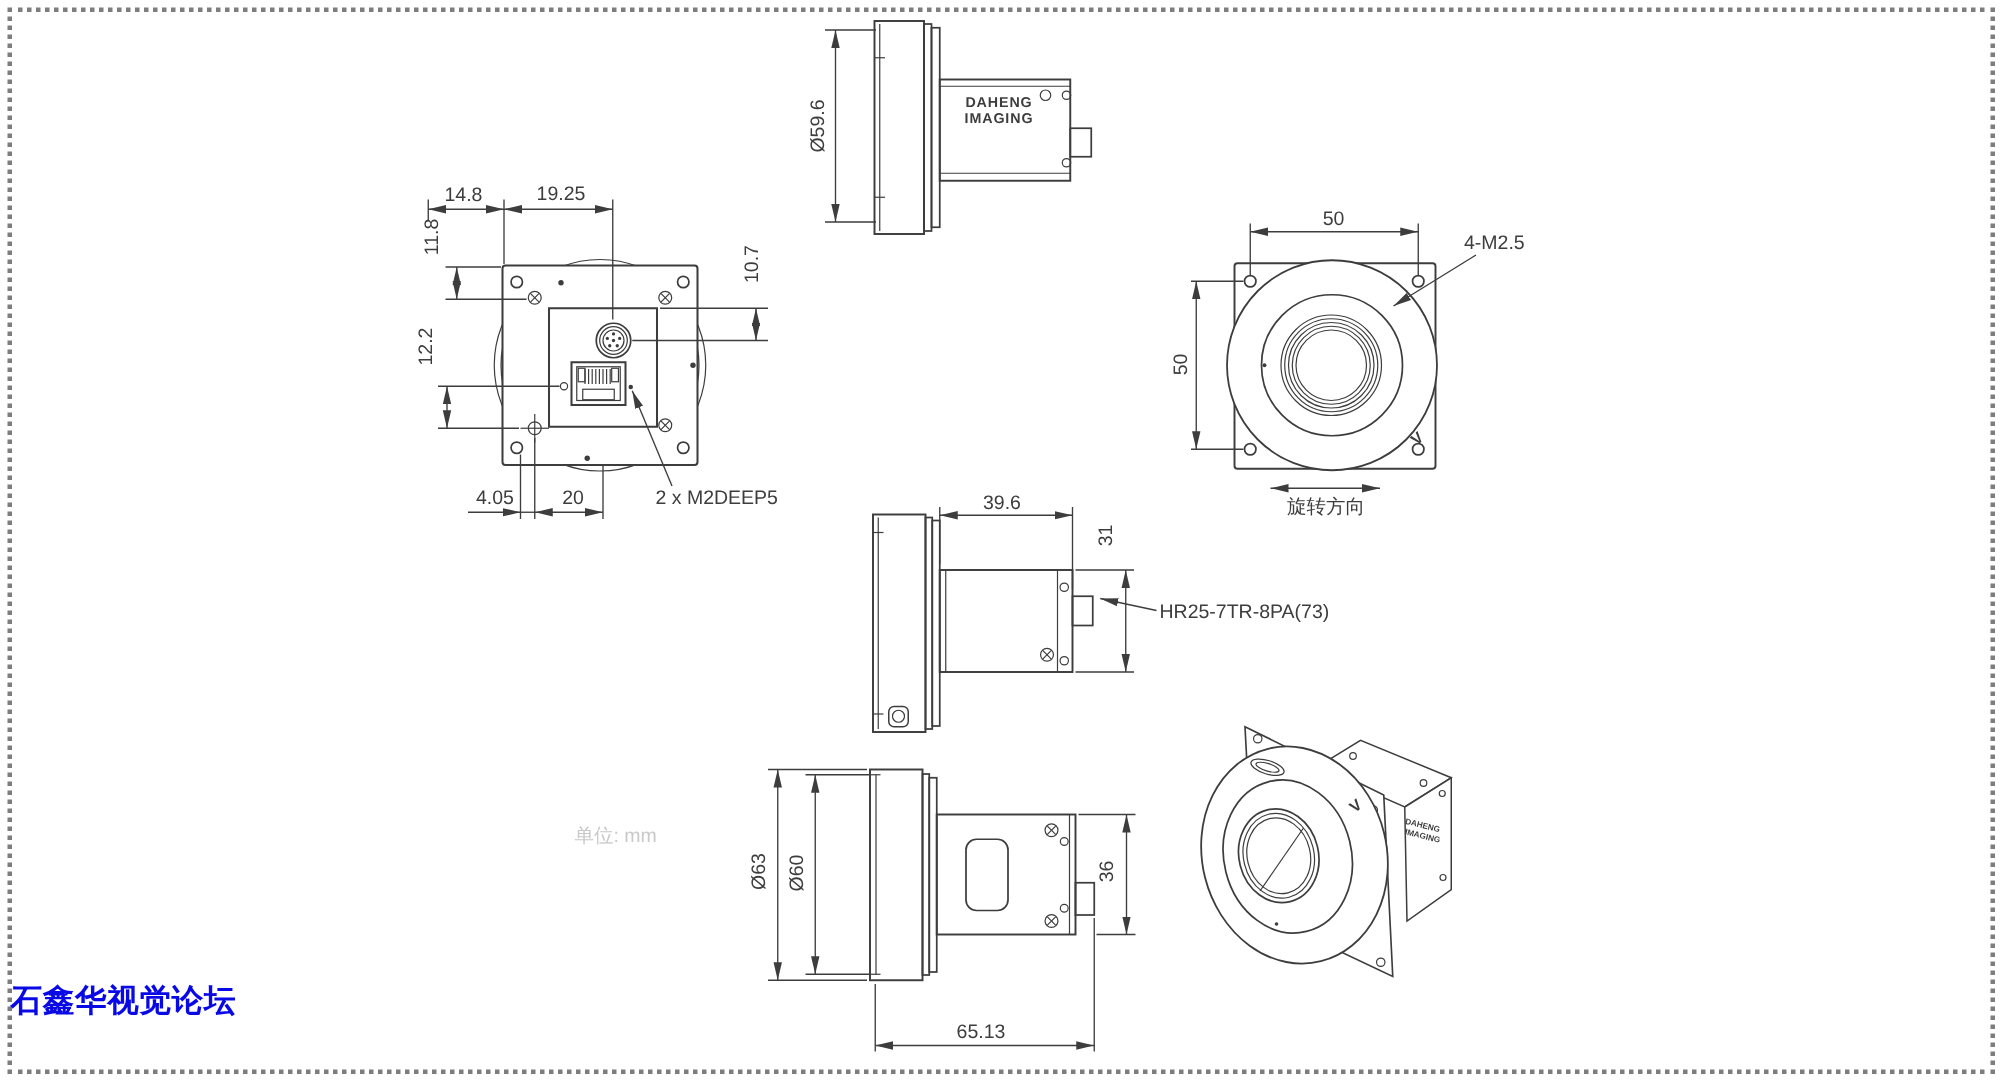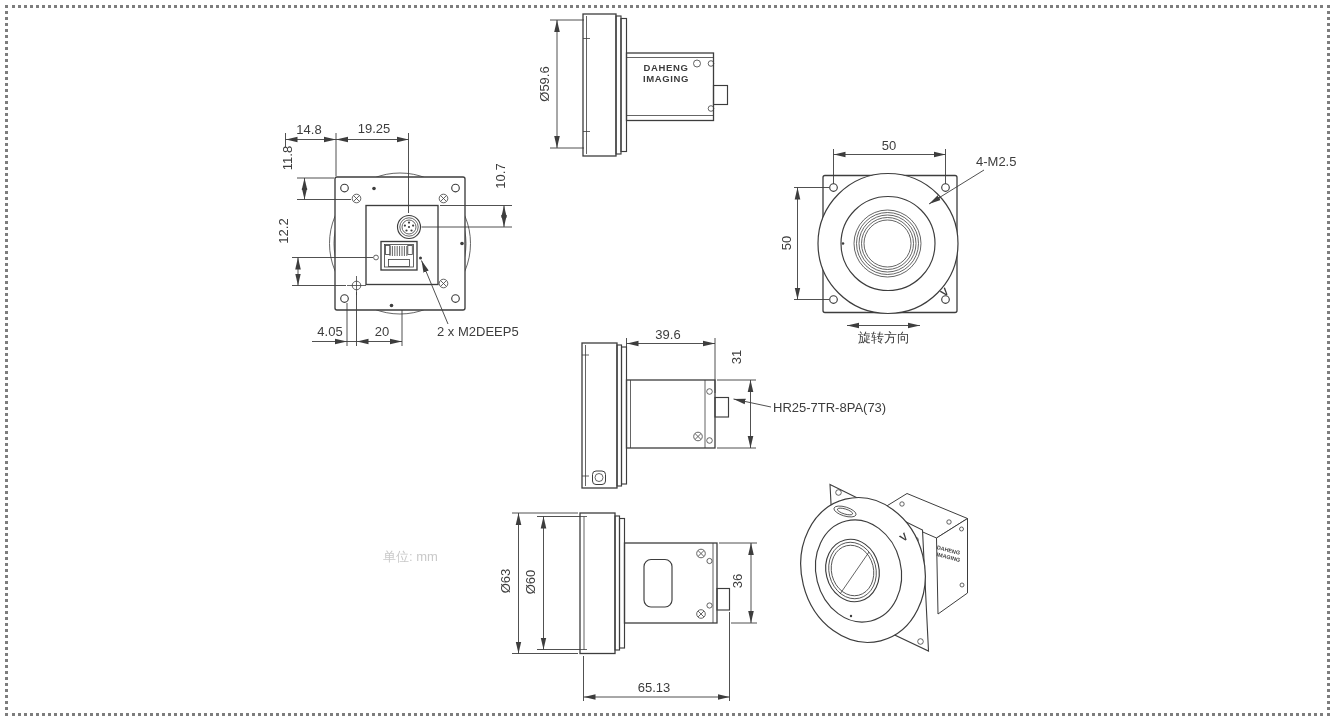--- a/index.html
+++ b/index.html
@@ -350,14 +350,15 @@
       <ellipse class="thin" cx="845" cy="511.5" rx="11.5" ry="4.5" transform="rotate(17 845 511.5)"></ellipse>
       <ellipse class="thin" cx="845" cy="511.5" rx="8" ry="2.5" transform="rotate(17 845 511.5)"></ellipse>
       <circle class="fillg" cx="851" cy="616" r="1.2"></circle>
       <text class="vmark" x="906" y="540" text-anchor="middle" transform="rotate(-38 906 540)">V</text>
     </g>
   </svg>
 
   <div class="units-note">单位: mm</div>
 
   <div class="watermark">
+    <div>石鑫华视觉论坛</div>
   </div>
 </div>
 
 </body></html>

